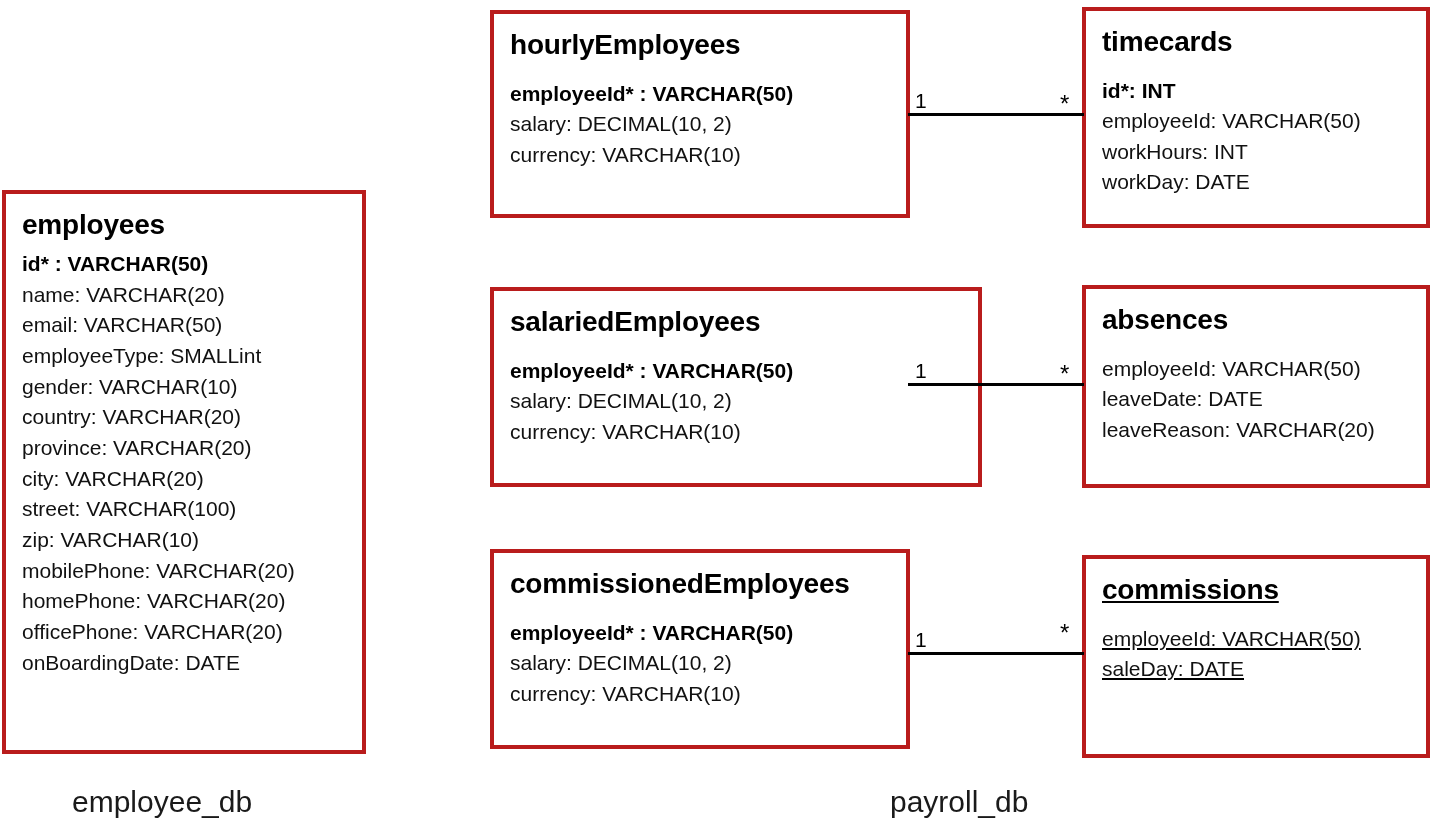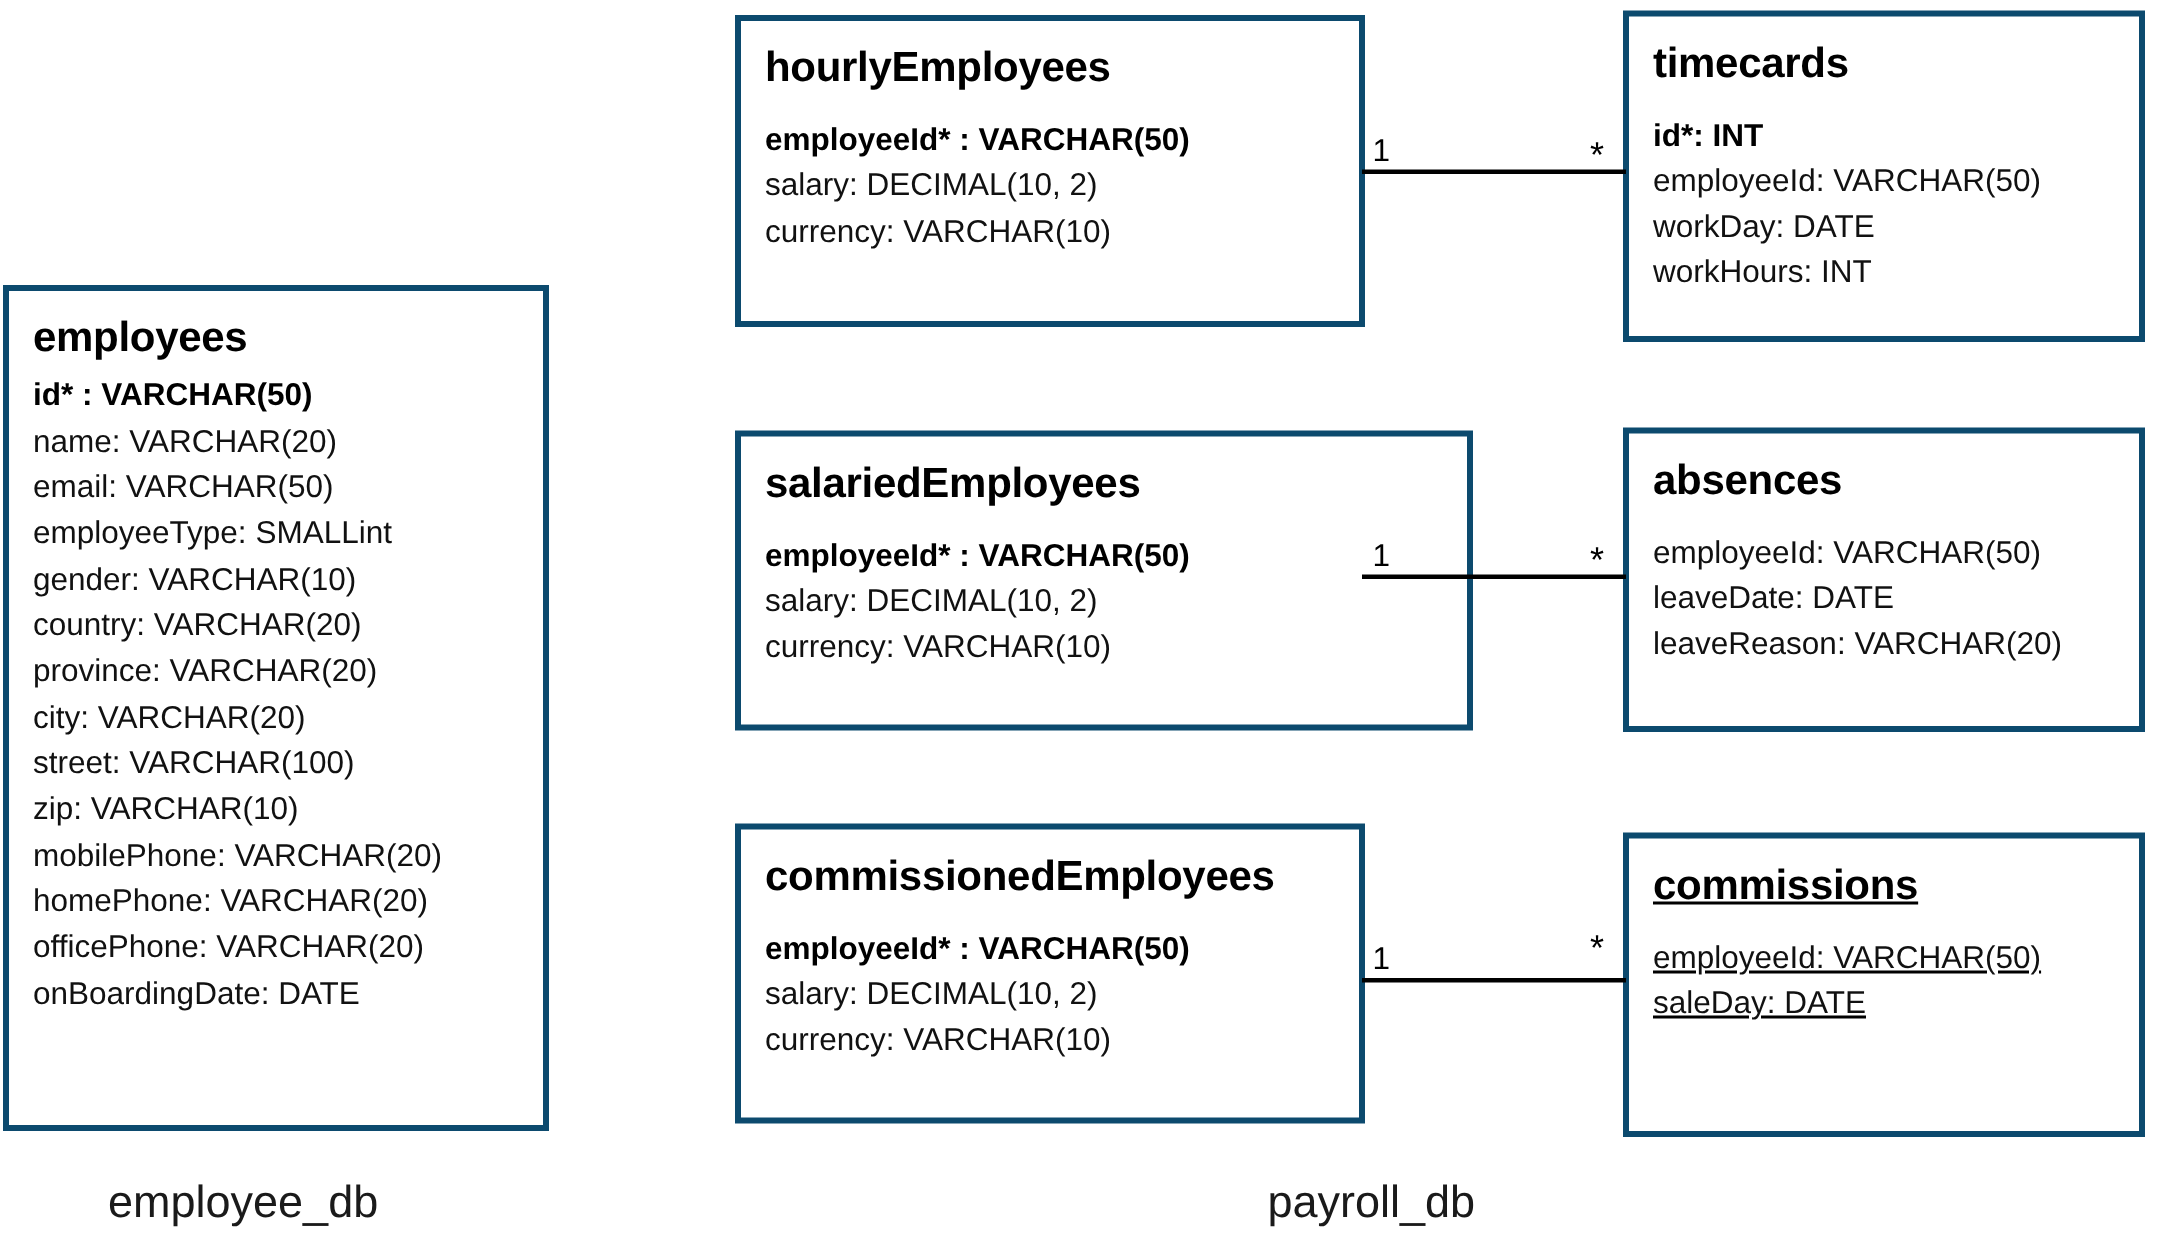--- a/index.html
+++ b/index.html
@@ -18,21 +18,21 @@
     height: 828px;
     background: #ffffff;
     overflow: hidden;
   }
 
   
   .entity {
     position: absolute;
     box-sizing: border-box;
     background: #ffffff;
-    border: 4px solid #0c4a6e;
+    border: 4px solid #b91c1c;
     padding: 14px 16px 10px 16px;
   }
   .entity-title {
     font-size: 28px;
     font-weight: bold;
     letter-spacing: -0.2px;
     line-height: 1.18;
     margin: 0 0 18px 0;
     white-space: nowrap;
   }
@@ -118,22 +118,22 @@
       <li class="attr">salary: DECIMAL(10, 2)</li>
       <li class="attr">currency: VARCHAR(10)</li>
     </ul>
   </div>
 
   <div class="entity" style="left:1082px; top:7px; width:348px; height:221px;">
     <div class="entity-title">timecards</div>
     <ul class="attr-list">
       <li class="attr pk">id*: INT</li>
       <li class="attr">employeeId: VARCHAR(50)</li>
+      <li class="attr">workHours: INT</li>
       <li class="attr">workDay: DATE</li>
-      <li class="attr">workHours: INT</li>
     </ul>
   </div>
 
   <div class="entity" style="left:490px; top:287px; width:492px; height:200px;">
     <div class="entity-title">salariedEmployees</div>
     <ul class="attr-list">
       <li class="attr pk">employeeId* : VARCHAR(50)</li>
       <li class="attr">salary: DECIMAL(10, 2)</li>
       <li class="attr">currency: VARCHAR(10)</li>
     </ul>
@@ -171,15 +171,15 @@
 
   <div class="rel-line" style="left:908px; top:383px; width:176px;"></div>
   <div class="card" style="left:915px; top:360px;">1</div>
   <div class="card many" style="left:1060px; top:362px;">*</div>
 
   <div class="rel-line" style="left:908px; top:652px; width:176px;"></div>
   <div class="card" style="left:915px; top:629px;">1</div>
   <div class="card many" style="left:1060px; top:621px;">*</div>
 
   <div class="db-caption" style="left:72px; top:787px;">employee_db</div>
-  <div class="db-caption" style="left:845px; top:787px;">payroll_db</div>
+  <div class="db-caption" style="left:890px; top:787px;">payroll_db</div>
 
 </div>
 
 </body></html>

